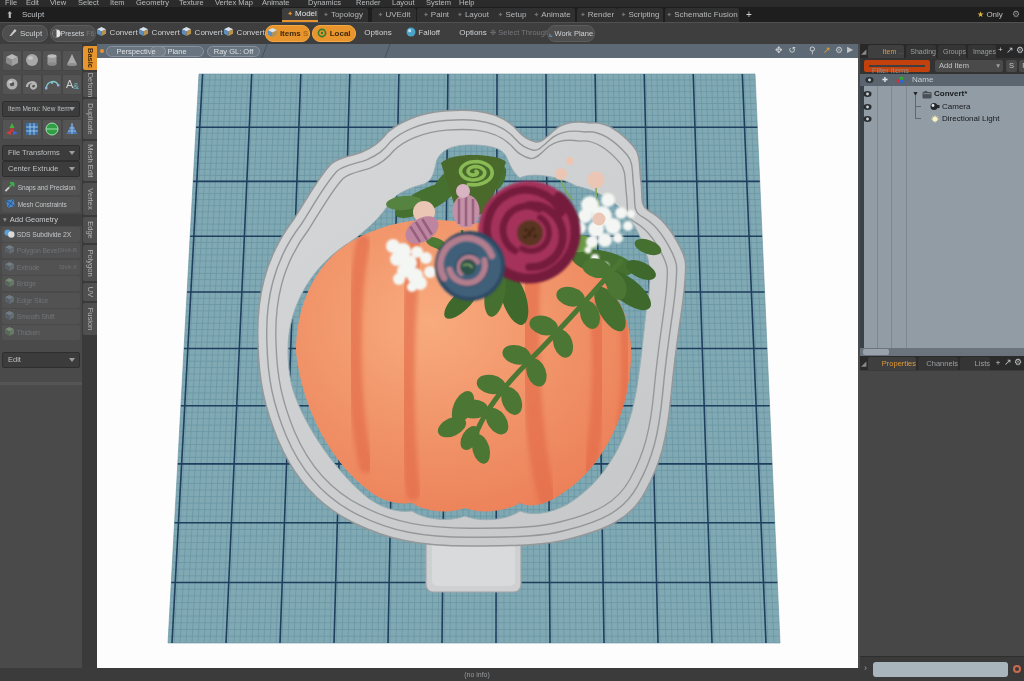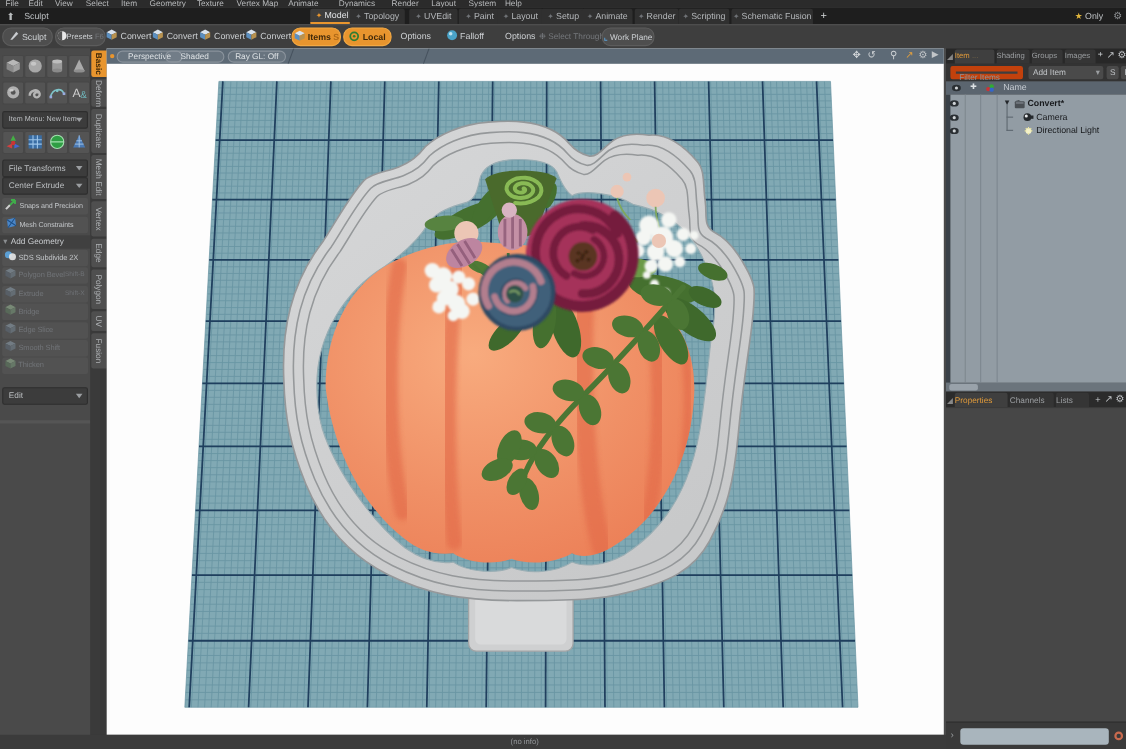--- a/index.html
+++ b/index.html
@@ -28,21 +28,21 @@
 .pdrop:after{content:"";position:absolute;right:4px;top:5px;border-left:3.5px solid transparent;border-right:3.5px solid transparent;border-top:4px solid #9b9ea1}
 .phead{position:absolute;left:0;width:82px;height:12px;background:#404040;font-size:7.5px;color:#c8cbce;line-height:12px}
 .icbtn{position:absolute;width:20px;height:21px;background:#545454;border-radius:2px;border:1px solid #474747}
 #viewport{position:absolute;left:97px;top:44px;width:761px;height:624px;background:#fdfdfd}
 #vphead{position:absolute;left:0;top:0;width:761px;height:14px;background:#5d6a76;overflow:hidden}
 .vpill{position:absolute;top:1.5px;height:11px;border:1px solid #8a939c;background:rgba(255,255,255,0.07);
  border-radius:6px;color:#dde1e4;font-size:7.5px;line-height:10px;text-align:center}
 #rightpanel{position:absolute;left:860px;top:44px;width:164px;height:637px;background:#474747}
 #bottombar{position:absolute;left:0;top:668px;width:860px;height:13px;background:#3b3b3b;color:#96999c;font-size:7px;text-align:center;line-height:13px;padding-left:94px;box-sizing:border-box}
 .rtabs{position:absolute;left:0;width:164px;height:14px;background:#282828}
-.rtab{position:absolute;top:1px;height:13px;background:#353535;border-radius:2px 2px 0 0;font-size:7.5px;color:#9b9ea1;line-height:13px;text-align:left}
+.rtab{position:absolute;top:1px;height:13px;background:#353535;border-radius:2px 2px 0 0;font-size:7.5px;color:#9b9ea1;line-height:13px;text-align:right}
 .rtab.act{background:#3f3f3f;color:#e09a3a}
 .ticon{position:absolute;color:#c2c5c8;font-size:9px}
 </style></head><body>
 <div id="menubar">
     <div class="mi" style="left:5px">File</div>
     <div class="mi" style="left:26px">Edit</div>
     <div class="mi" style="left:50px">View</div>
     <div class="mi" style="left:78px">Select</div>
     <div class="mi" style="left:110px">Item</div>
     <div class="mi" style="left:136px">Geometry</div>
@@ -248,21 +248,21 @@
       <span>UV</span>
     </div>
     <div class="vtab" style="top:259px;height:32px">
       <span>Fusion</span>
     </div>
   </div>
 <div id="viewport">
     <div id="vphead">
       <div style="position:absolute;left:3px;top:5px;width:4px;height:4px;border-radius:2px;background:#e8952e"></div>
       <div class="vpill" style="left:9px;width:60px">Perspective</div>
-      <div class="vpill" style="left:53px;width:54px">Shaded</div>
+      <div class="vpill" style="left:53px;width:54px">Plane</div>
       <div class="vpill" style="left:110px;width:53px">Ray GL: Off</div>
       <div style="position:absolute;left:167px;top:0;width:1px;height:14px;background:#46525e;transform:skewX(-20deg)"></div>
       <div style="position:absolute;left:290px;top:0;width:1px;height:14px;background:#46525e;transform:skewX(-20deg)"></div>
       <div style="position:absolute;left:678px;top:1px;color:#cfd3d6;font-size:9px;letter-spacing:6px">✥↺</div>
       <div style="position:absolute;left:712px;top:1px;color:#cfd3d6;font-size:9px">⚲</div>
       <div style="position:absolute;left:726px;top:1px;color:#e8a23c;font-size:9px">↗</div>
       <div style="position:absolute;left:738px;top:1px;color:#c2c5c8;font-size:9px">⚙</div>
       <div style="position:absolute;left:750px;top:1px;color:#c2c5c8;font-size:8px">▶</div>
     </div>
     <svg width="761" height="610" viewBox="97 58 761 610" style="position:absolute;left:0;top:14px" xmlns="http://www.w3.org/2000/svg">

